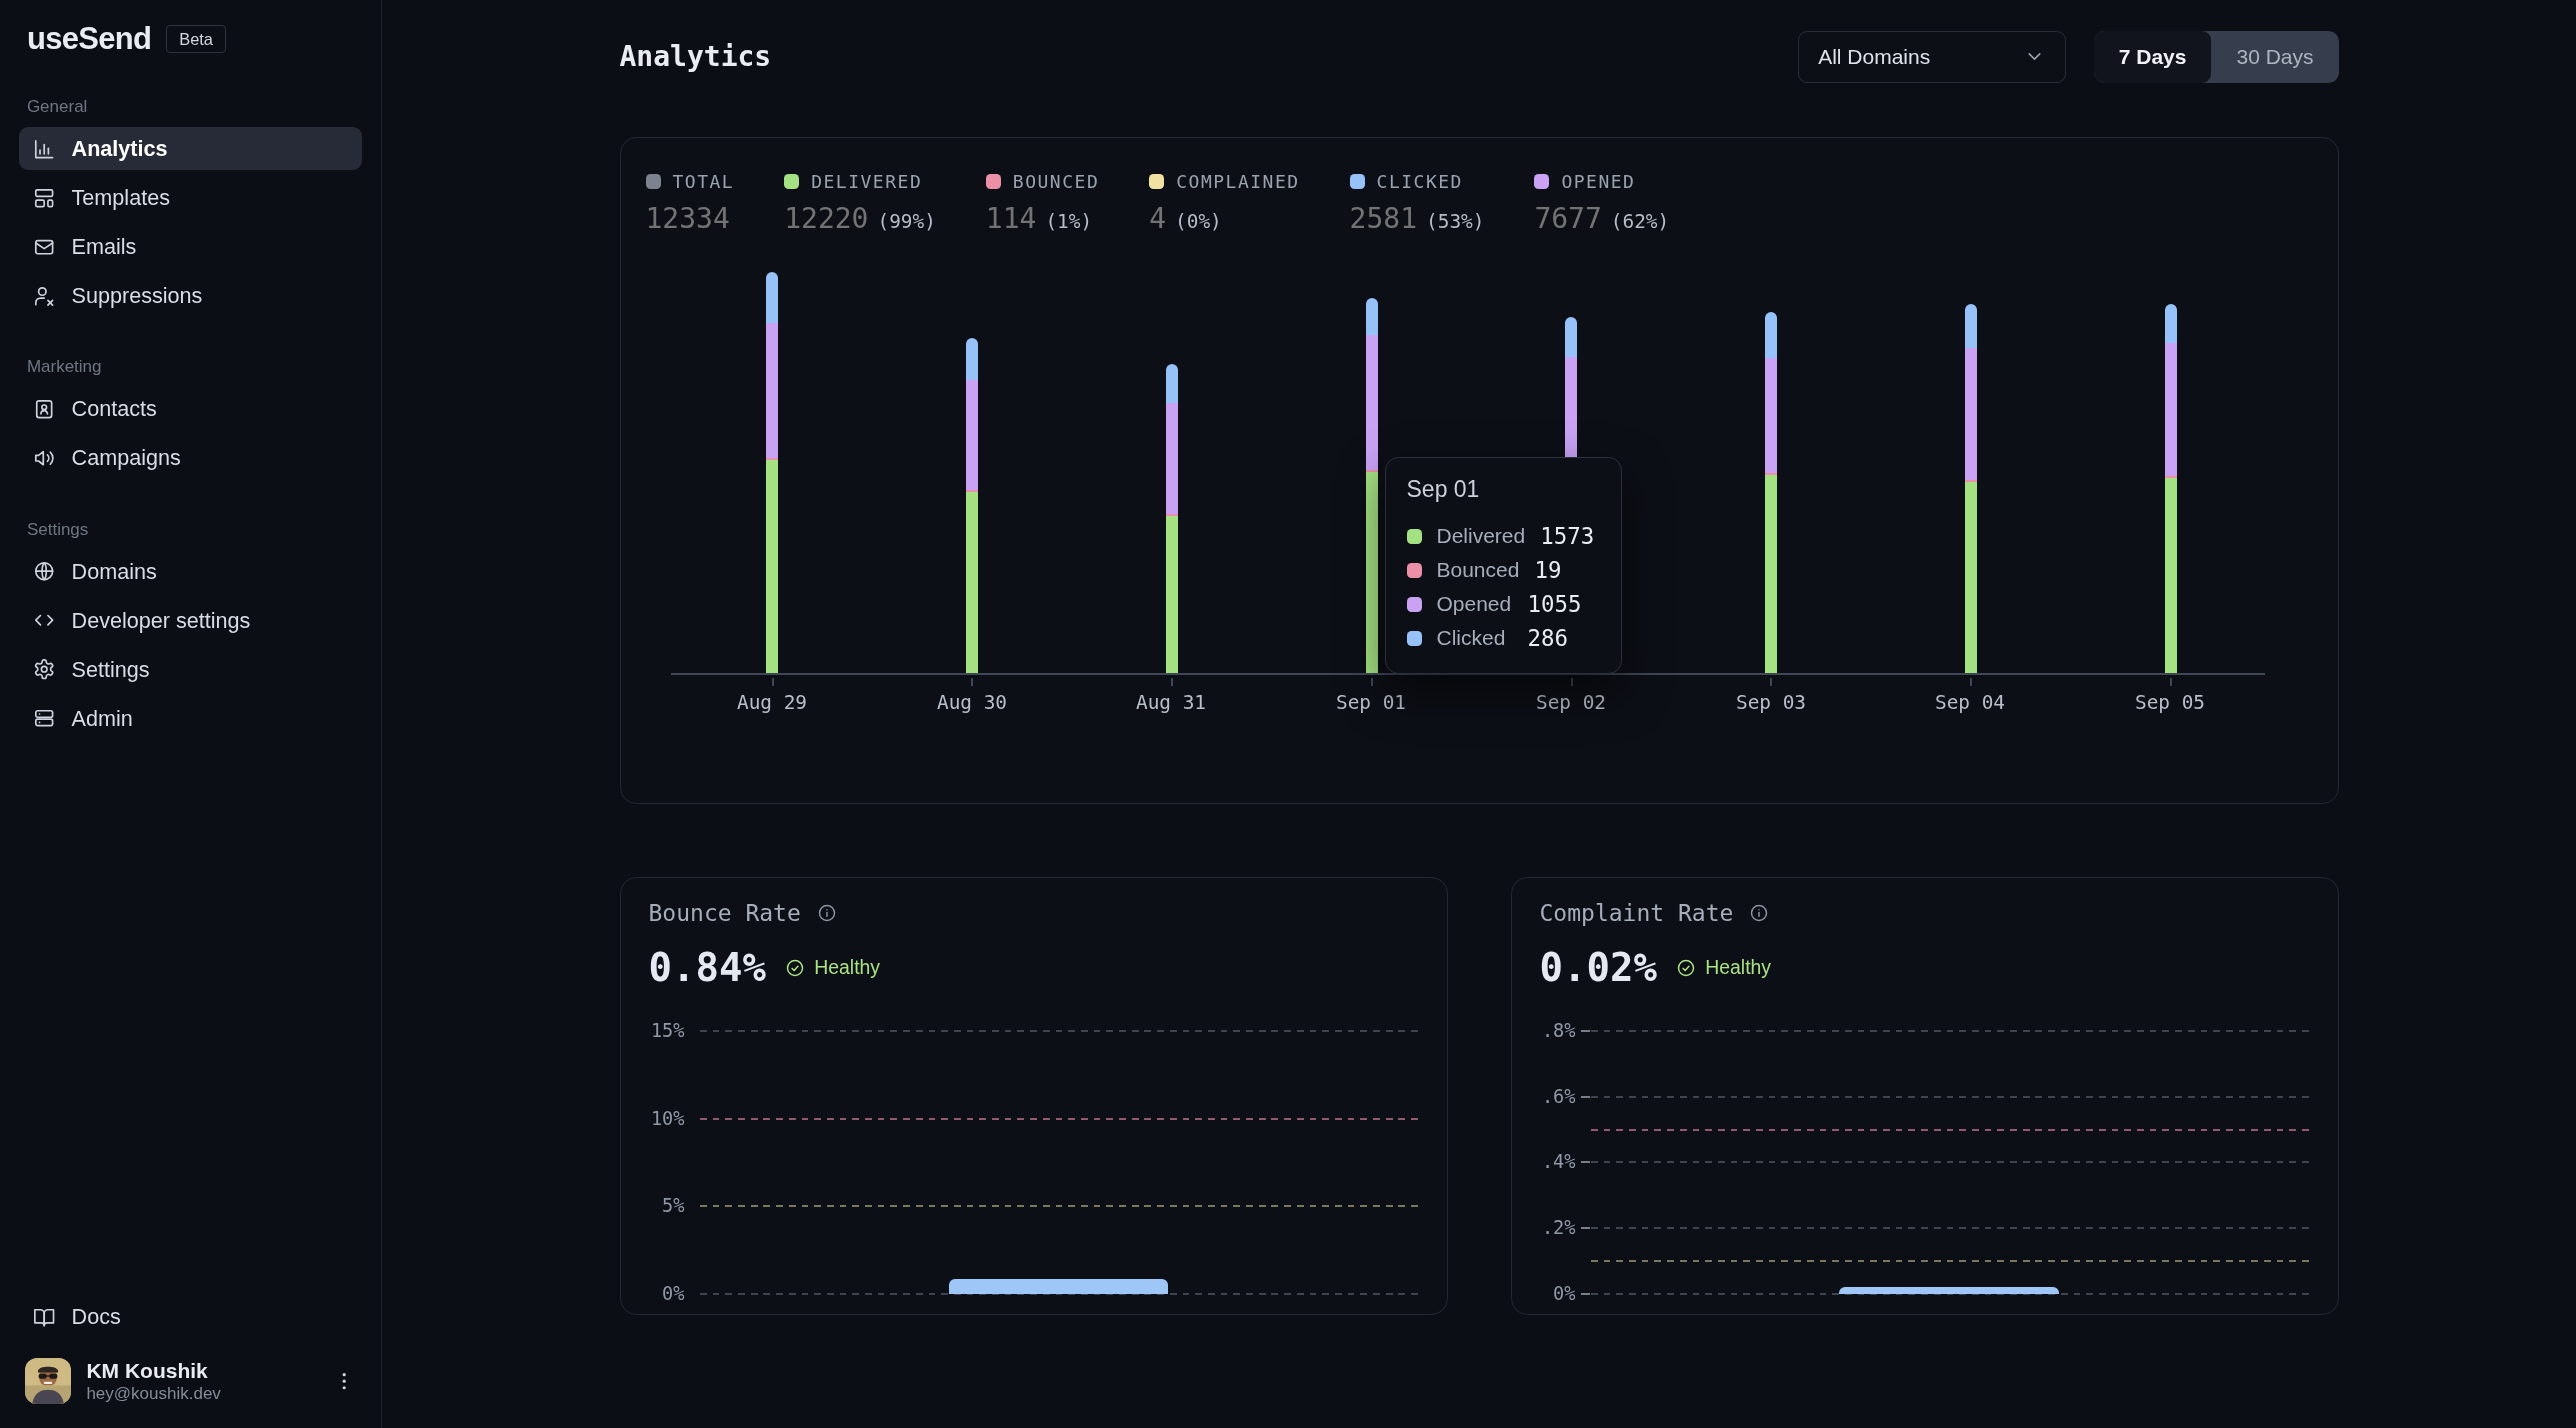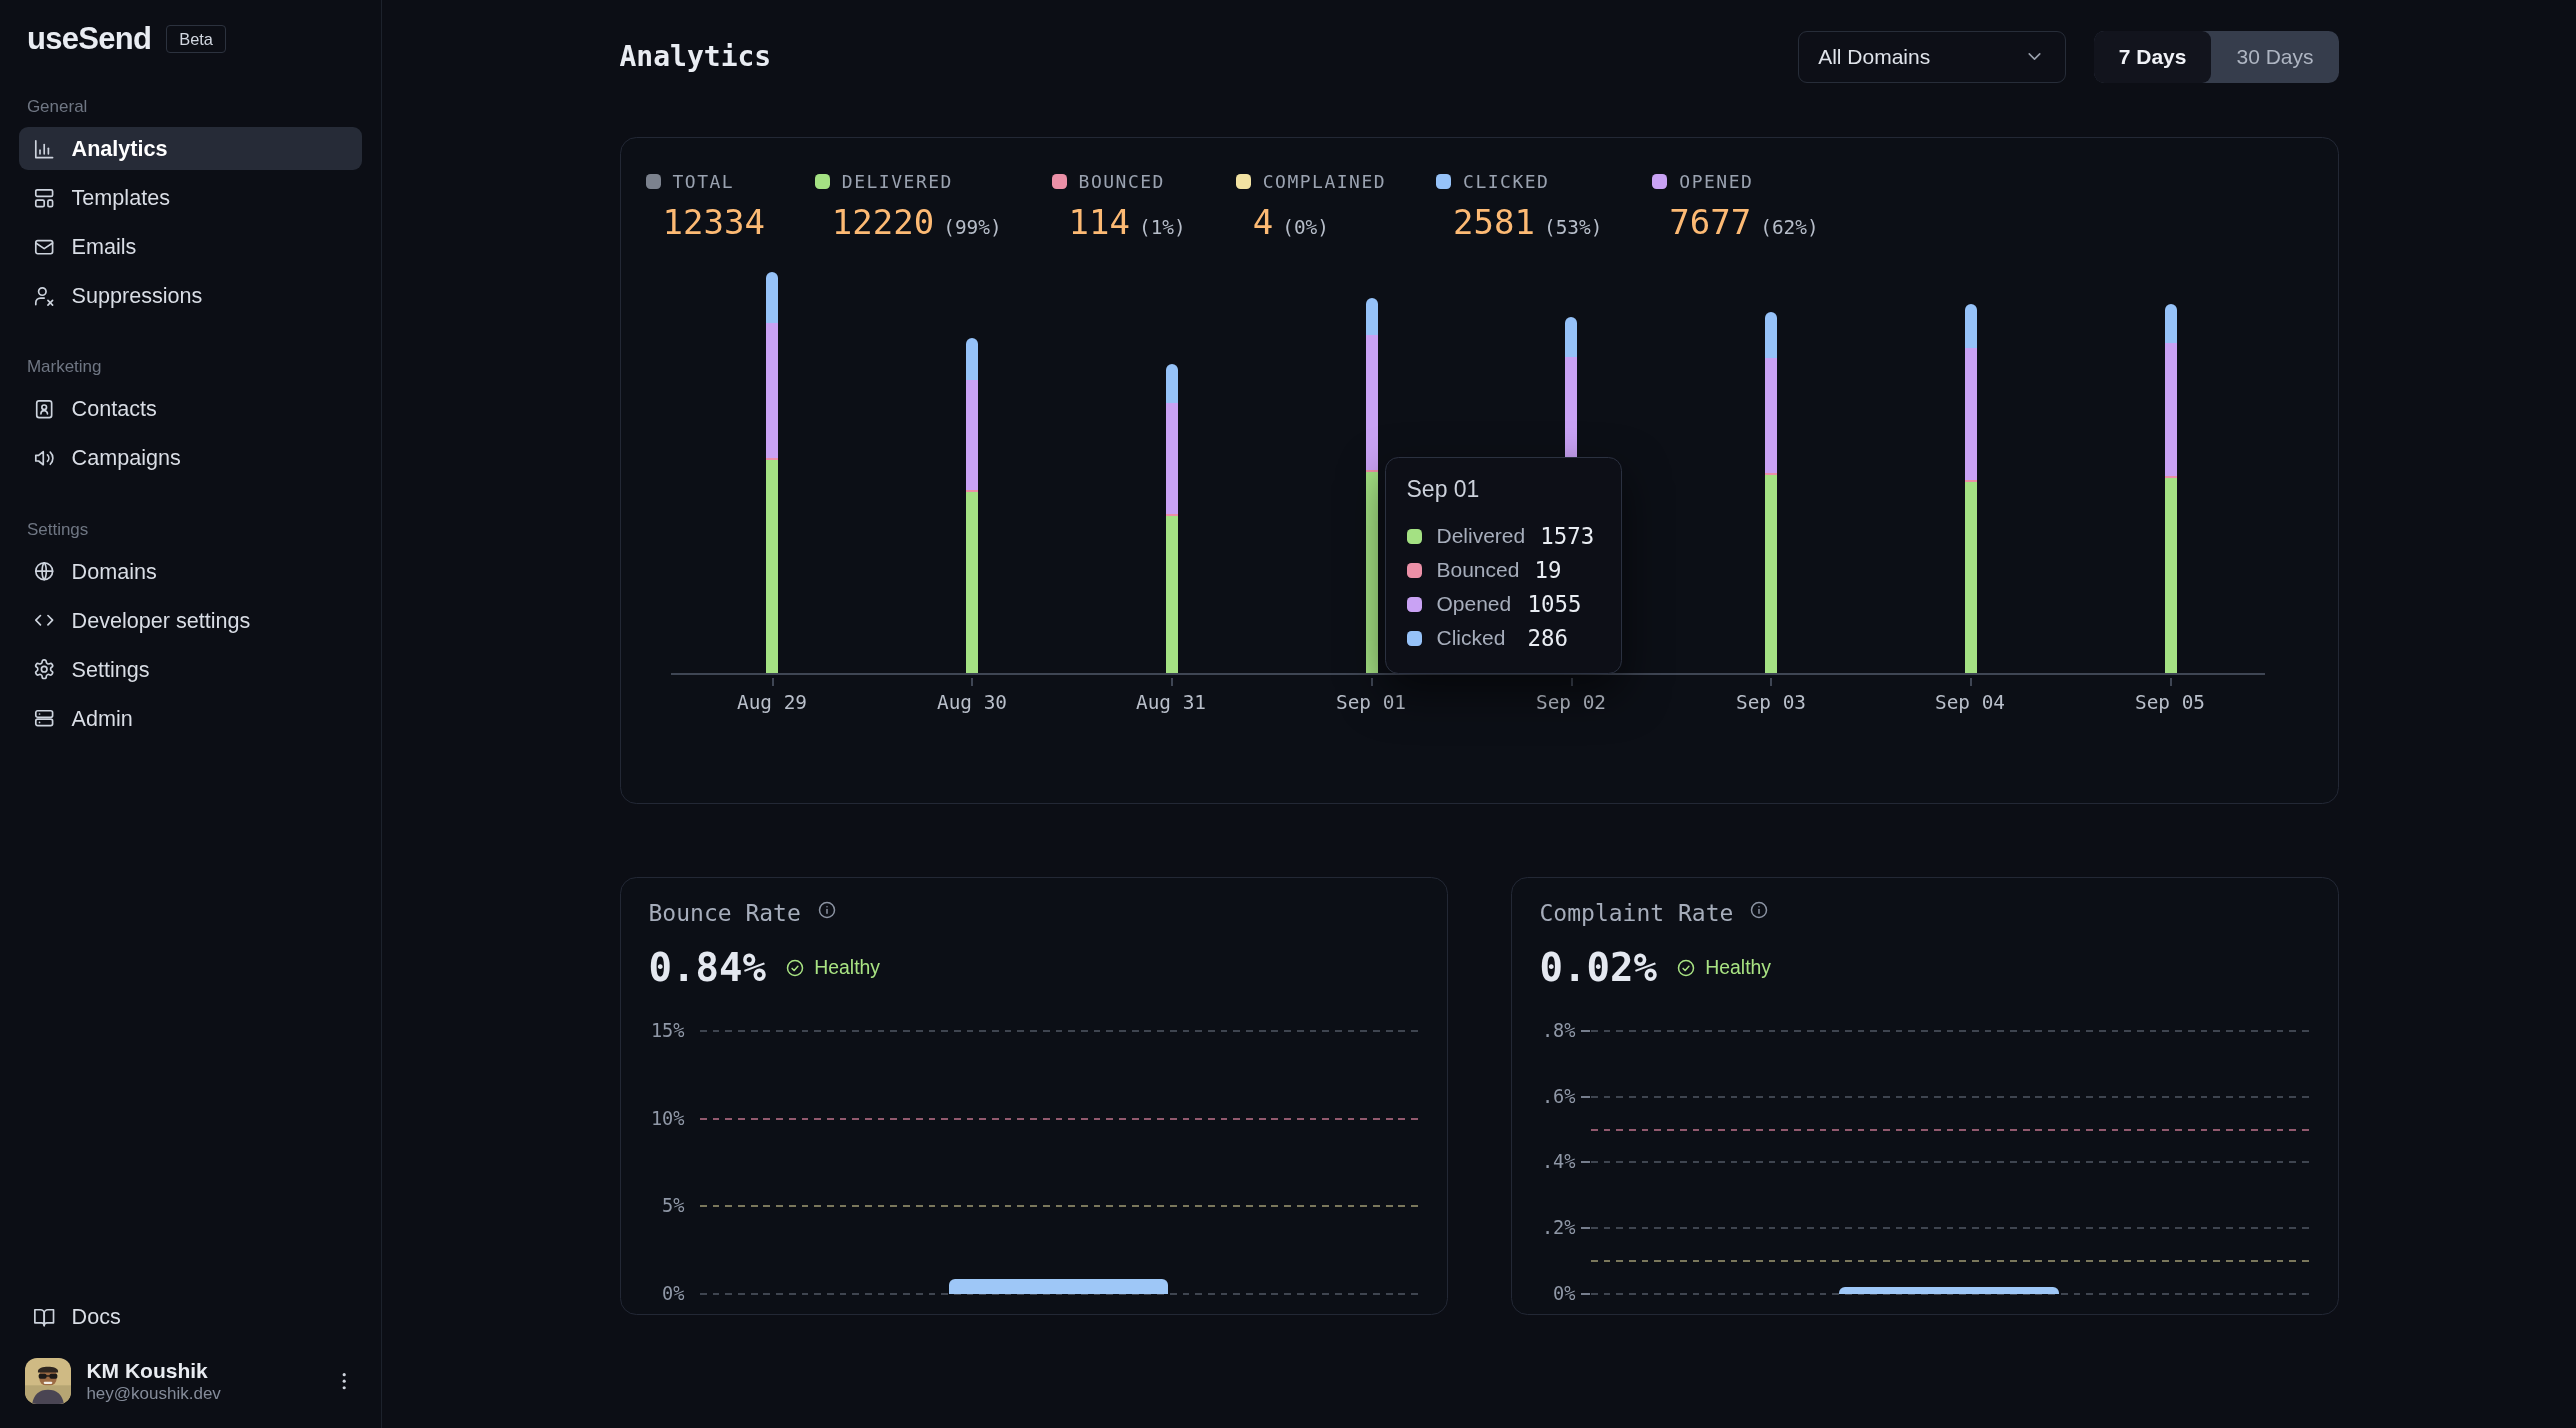--- a/index.html
+++ b/index.html
@@ -47,21 +47,21 @@
 
   .card { background:#0c0f16; border:1.5px solid #232835; border-radius:16.4px; }
 
   
   .overview { position:relative; margin-top:52px; height:667px; }
   .stats { position:absolute; top:33px; left:25px; display:flex; gap:50px; }
   .stat-lbl-row { display:flex; align-items:center; gap:12px; }
   .dot { width:15px; height:15px; border-radius:4.5px; }
   .stat-label { font-family:"DejaVu Sans Mono",monospace; font-size:18px; color:#9aa2b0; letter-spacing:1.5px; }
   .stat-val-row { display:flex; align-items:baseline; gap:9px; margin-top:10.4px; }
-  .stat-value { font-family:"DejaVu Sans Mono",monospace; font-size:34px; font-weight:500; color:#fdba74;margin-left:17px; }
+  .stat-value { font-family:"DejaVu Sans Mono",monospace; font-size:28px; font-weight:500; color:#737373; }
   .stat-pct { font-family:"DejaVu Sans Mono",monospace; font-size:19.4px; color:#b6bdc9; }
 
   #main-plot { position:absolute; left:50px; top:134px; width:1594px; height:403px; border-bottom:2.2px solid #3f4654; }
   .bar { position:absolute; bottom:0; width:12px; display:flex; flex-direction:column-reverse; }
   .bar .segm { width:100%; }
   .bar .segm:last-child { border-radius:6px 6px 0 0; }
   #main-xaxis { position:absolute; left:50px; top:540px; width:1594px; height:52px; }
   .tick { position:absolute; top:0; width:2.2px; height:8.2px; background:#3f4654; }
   .xlab { position:absolute; top:13.4px; width:149px; text-align:center;
     font-family:"DejaVu Sans Mono",monospace; font-size:19.4px; color:#b9bfca; }
@@ -70,21 +70,21 @@
     border:1.5px solid #2b3140; border-radius:13.4px; padding:18px 21px; box-shadow:0 18px 45px rgba(0,0,0,.55); z-index:5; }
   .tt-title { font-size:23px; color:#ccd1db; margin-bottom:16.4px; }
   .tt-row { display:flex; align-items:center; gap:15px; height:34px; }
   .tt-sw { width:15px; height:15px; border-radius:4.5px; flex:none; }
   .tt-label { font-size:21px; color:#a6adbb; }
   .tt-val { margin-left:auto; width:72px; text-align:left; font-family:"DejaVu Sans Mono",monospace; font-size:22.4px; font-weight:500; color:#e9edf3; }
 
   
   .cards-row { display:flex; gap:63px; margin-top:73px; }
   .rate { position:relative; width:828px; height:438px; }
-  .rate-head { position:absolute; left:28px; top:22.4px; display:flex; align-items:flex-start; gap:16px;
+  .rate-head { position:absolute; left:28px; top:22.4px; display:flex; align-items:center; gap:16px;
     font-family:"DejaVu Sans Mono",monospace; font-size:23px; color:#a6adbb; }
   .rate-value-row { position:absolute; left:28px; top:67px; display:flex; align-items:center; gap:19.4px; }
   .rate-value { font-family:"DejaVu Sans Mono",monospace; font-size:39px; font-weight:700; color:#e4e8f0; }
   .healthy { display:flex; align-items:center; gap:9px; font-size:19.4px; color:#a9e383; }
   .healthy .icon { width:20px; height:20px; color:#a9e383; }
   .info { width:20px; height:20px; color:#8b93a2; }
   .rate-plot { position:absolute; left:0; right:0; top:153px; height:262px; }
   .gl { position:absolute; left:0; right:0; height:1.5px; }
   .gl-label { position:absolute; left:0; top:-10.4px; width:64px; text-align:right;
     font-family:"DejaVu Sans Mono",monospace; font-size:18.6px; color:#9098a7; }

